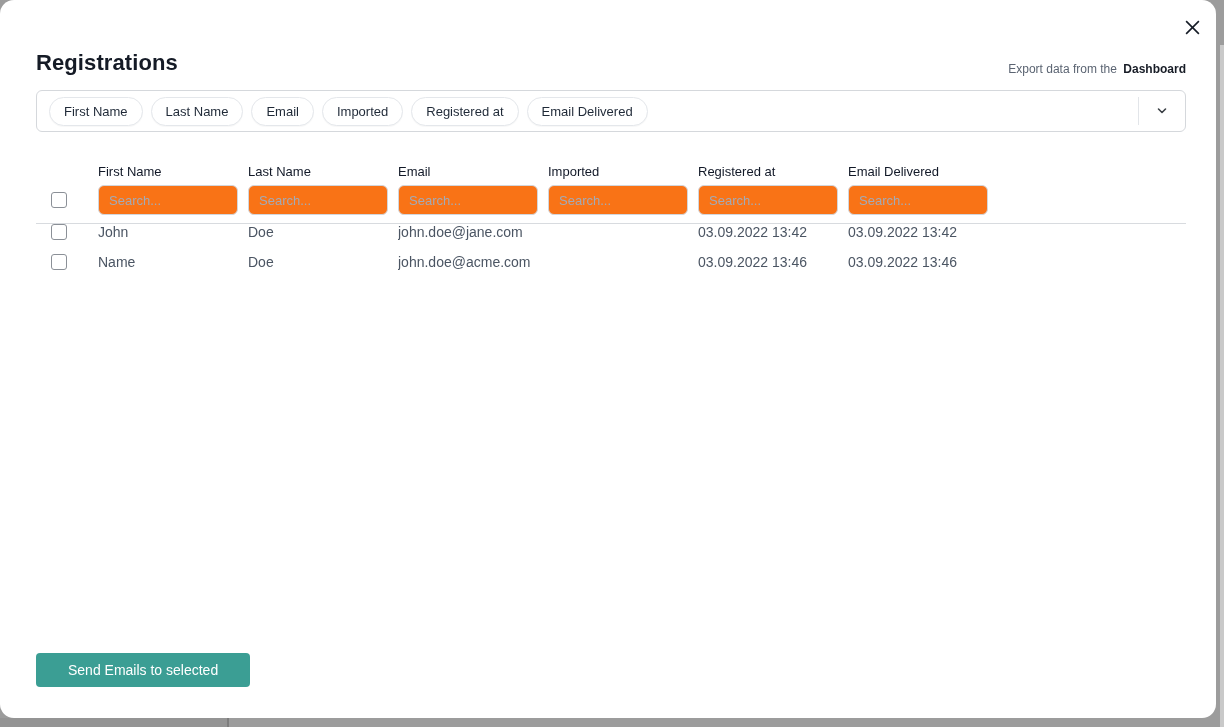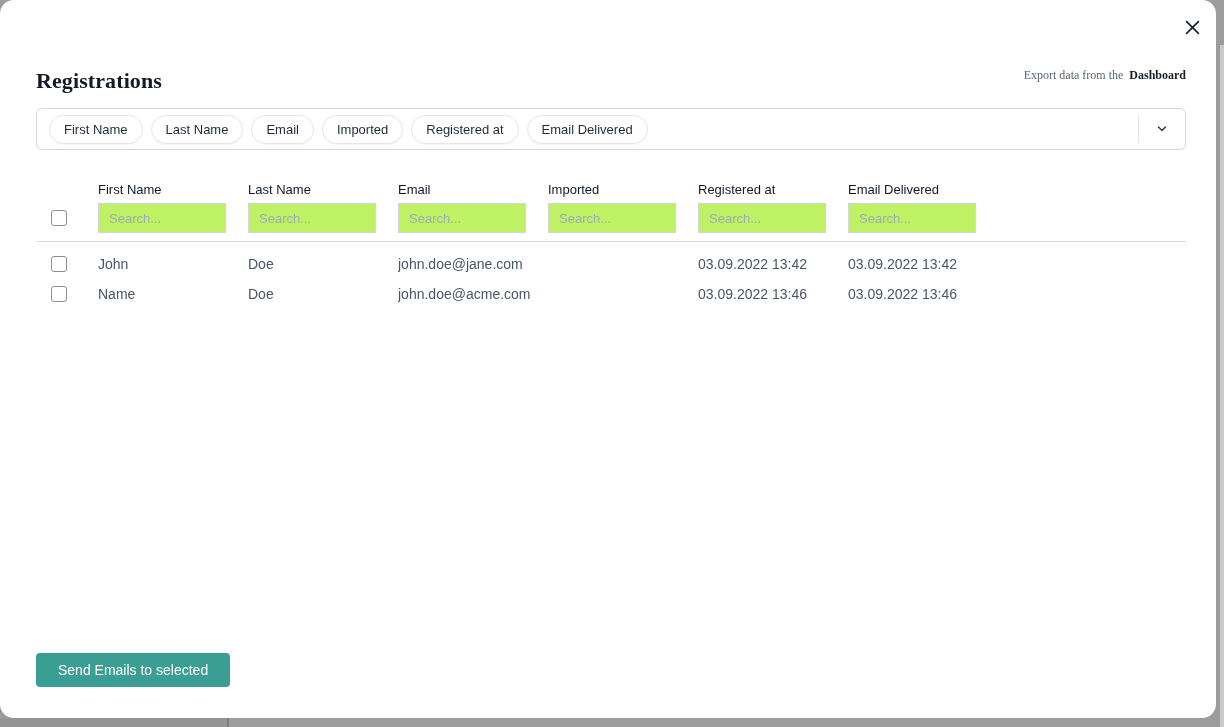--- a/index.html
+++ b/index.html
@@ -34,22 +34,22 @@
   }
   .close-btn {
     position: absolute; top: 13px; right: 10px;
     width: 28px; height: 28px;
     background: transparent; border: none; cursor: pointer;
     display: flex; align-items: center; justify-content: center;
   }
 
   
   .header-row {
-    margin-top: 68px;
-    display: flex; align-items: flex-start; justify-content: space-between; font-family: Liberation Serif, serif;
+    margin-top: 50px;
+    display: flex; align-items: flex-end; justify-content: space-between;
   }
   .title { font-size: 22px; font-weight: 700; color: #151b26; letter-spacing: 0.1px; }
   .export-hint { font-size: 12px; color: #5b6472; }
   .export-hint a {
     color: #171c26; font-weight: 600; text-decoration: none; cursor: pointer;
     margin-left: 3px;
   }
 
   
   .filter-bar {
@@ -77,42 +77,42 @@
   .table { margin-top: 32px; }
   .thead { display: flex; }
   .cell-check {
     width: 62px; padding-left: 15px;
     display: flex; align-items: center;
   }
   .thead .cell-check { align-self: flex-end; padding-bottom: 7px; }
   .col { width: 150px; display: flex; flex-direction: column; }
   .col-label { font-size: 13px; color: #111827; margin-bottom: 6px; }
   .search-input {
-    width: 128px; height: 30px;
-    border: 1px solid #d2d6dc; border-radius: 0;
+    width: 140px; height: 30px;
+    border: 1px solid #d2d6dc; border-radius: 6px;
     font-size: 13px; color: #374151; padding: 0 10px;
-    font-family: inherit; outline: none; background: #bef264;
+    font-family: inherit; outline: none; background: #f97316;
   }
   .search-input::placeholder { color: #a2abb8; }
   input[type="checkbox"] {
     appearance: none; -webkit-appearance: none;
     width: 16px; height: 16px;
     border: 1.5px solid #8b9097; border-radius: 3px;
     background: #fff; cursor: pointer;
   }
   .head-divider { margin-top: 8px; height: 1px; background: #d8dbdf; }
-  .trow { display: flex; align-items: flex-end; height: 30px; }
+  .trow { display: flex; align-items: flex-start; height: 30px; }
   .tcell { width: 150px; font-size: 14px; color: #4b5563; overflow: hidden; white-space: nowrap; }
 
   
   .spacer { flex: 1; }
   .actions { display: flex; gap: 21px; margin-bottom: 31px; }
   .action-btn {
     background: #3b9e94; color: #ffffff; border: none; border-radius: 4px;
-    height: 34px; padding: 0 22px; font-size: 14px; font-weight: 500;
+    height: 34px; padding: 0 32px; font-size: 14px; font-weight: 500;
     font-family: inherit; cursor: pointer; white-space: nowrap;
   }
 </style>
 </head>
 <body>
 
 <div class="right-strip"></div>
 <div class="bottom-sidebar"></div>
 <div class="bottom-divider"></div>
 

